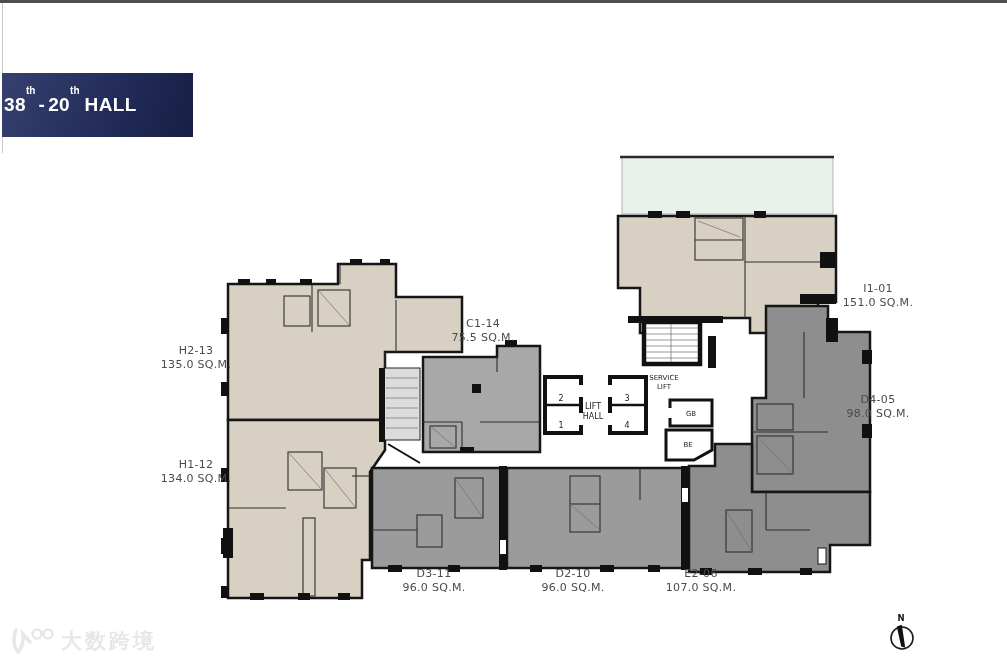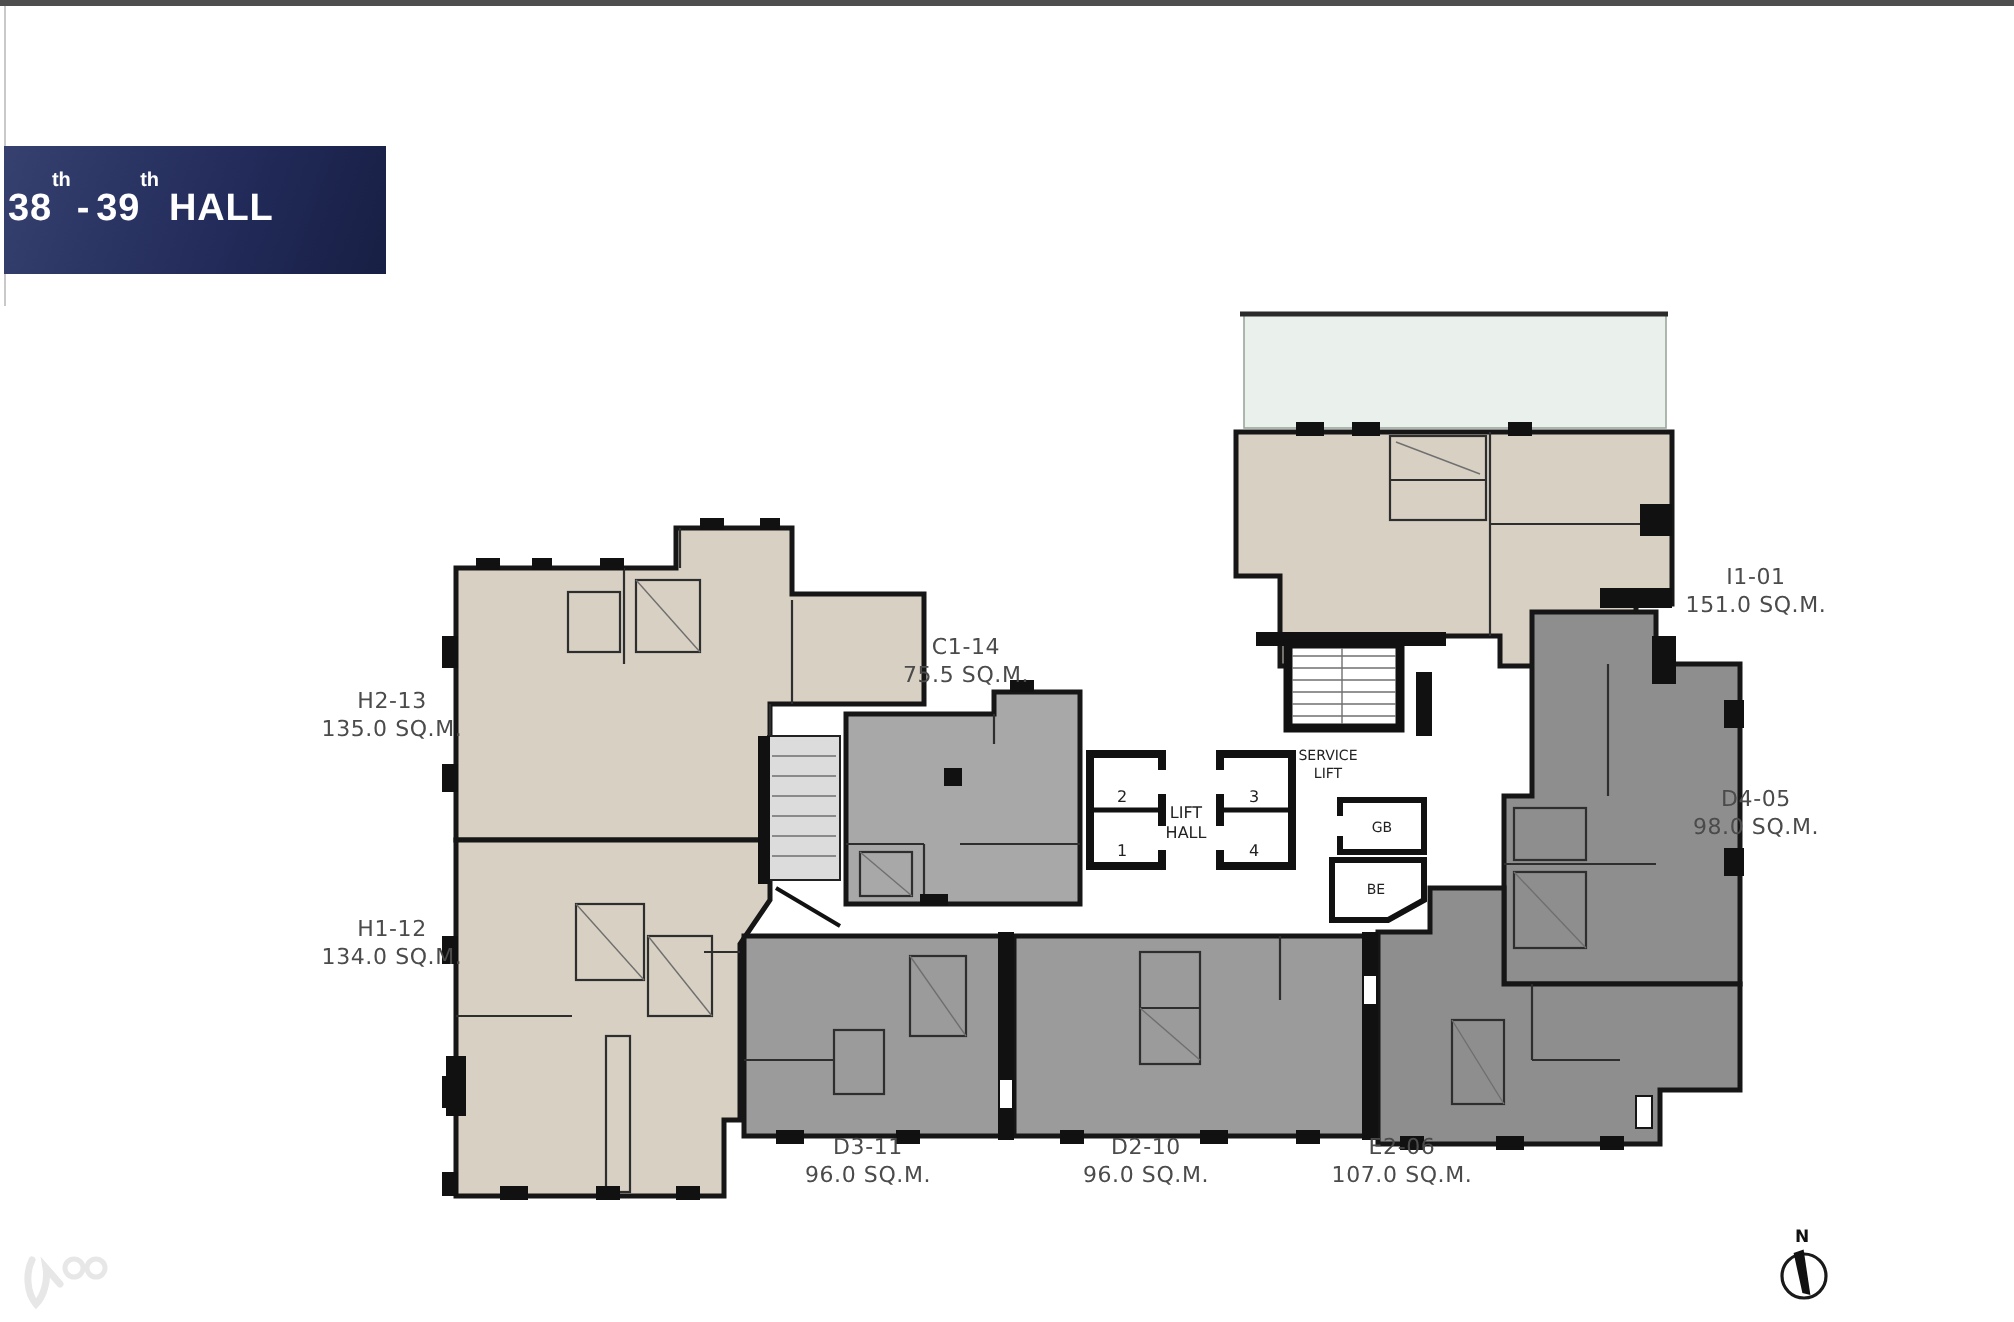--- a/index.html
+++ b/index.html
@@ -33,21 +33,21 @@
 </head>
 <body>
 
 <div class="top-rule"></div>
 <div class="left-rule"></div>
 
 <div class="banner">
   <span>38</span>
     <span class="sup">th</span>
     <span class="sep">-</span>
-    <span>39</span>
+    <span>20</span>
     <span class="sup">th</span>
     <span class="word">HALL</span>
 </div>
 
 <svg width="1007" height="661" viewBox="0 0 1007 661" style="position:absolute;left:0;top:0;">
 
   <g>
     <rect x="622" y="157" width="211" height="57" stroke="#9aa79d" stroke-width="0.8" fill="#eaf0eb"></rect>
     <line x1="620" y1="157" x2="834" y2="157" stroke="#2b2b2b" stroke-width="2.5"></line>
   </g>
@@ -259,13 +259,14 @@
     <polygon points="896.8,626.5 901.8,624.8 905.2,647.5 901.2,646.5" fill="#111"></polygon>
   </g>
 </svg>
 
 <div class="watermark">
   <svg width="44" height="30" viewBox="0 0 44 30">
     <path d="M6,4 C3,10 3,20 8,26 C12,22 14,14 13,8 L20,16" fill="none" stroke="#e7e7e7" stroke-width="3.5" stroke-linecap="round"></path>
     <circle cx="27" cy="8" r="4.5" fill="none" stroke="#e7e7e7" stroke-width="2.5"></circle>
     <circle cx="38" cy="8" r="4.5" fill="none" stroke="#e7e7e7" stroke-width="2.5"></circle>
   </svg>
+  <span>大数跨境</span>
 </div>
 
 </body></html>

